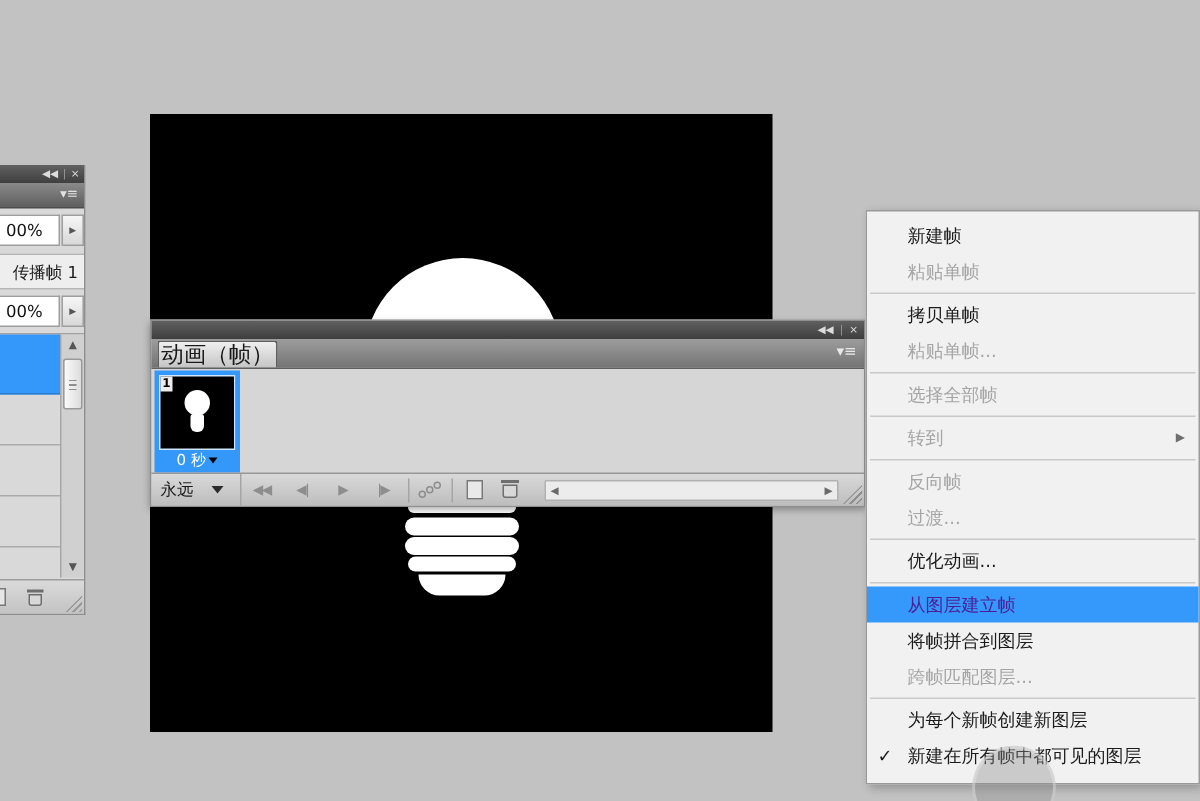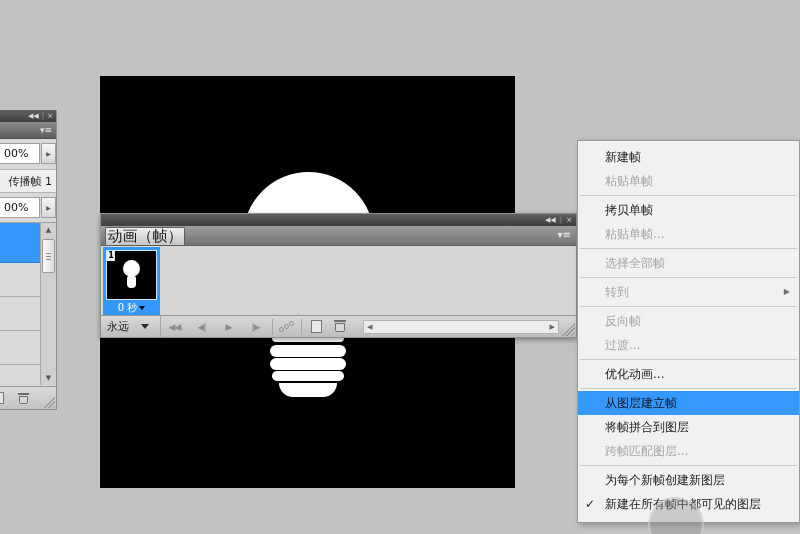--- a/index.html
+++ b/index.html
@@ -187,21 +187,21 @@
   .context-menu {
     position:absolute; left:577px; top:140px; width:223px;
     background:#f1f1f1; border:1px solid #9a9a9a; padding-top:4px; padding-bottom:6px;
     z-index:4; box-shadow:2px 2px 6px rgba(0,0,0,.25);
   }
   .menu-item {
     position:relative; height:24px; line-height:24px; padding-left:27px;
     font-size:12px; color:#1b1b1b; white-space:nowrap;
   }
   .menu-item.disabled { color:#a5a5a5; }
-  .menu-item.highlighted { background:#3598fb; color:#0f172a; }
+  .menu-item.highlighted { background:#3598fb; color:#4c1d95; }
   .menu-sep { height:5px; position:relative; }
   .menu-sep::after { content:""; position:absolute; left:2px; right:2px; top:2px; height:1px; background:#c9c9c9; }
   .submenu-arrow {
     position:absolute; right:9px; top:0; font-size:8px; color:#6e6e6e;
   }
   .check { position:absolute; left:7px; top:0; font-size:12px; color:#1b1b1b; }
 
   
   .watermark {
     position:absolute; left:648px; top:497px; width:56px; height:56px; border-radius:50%;

